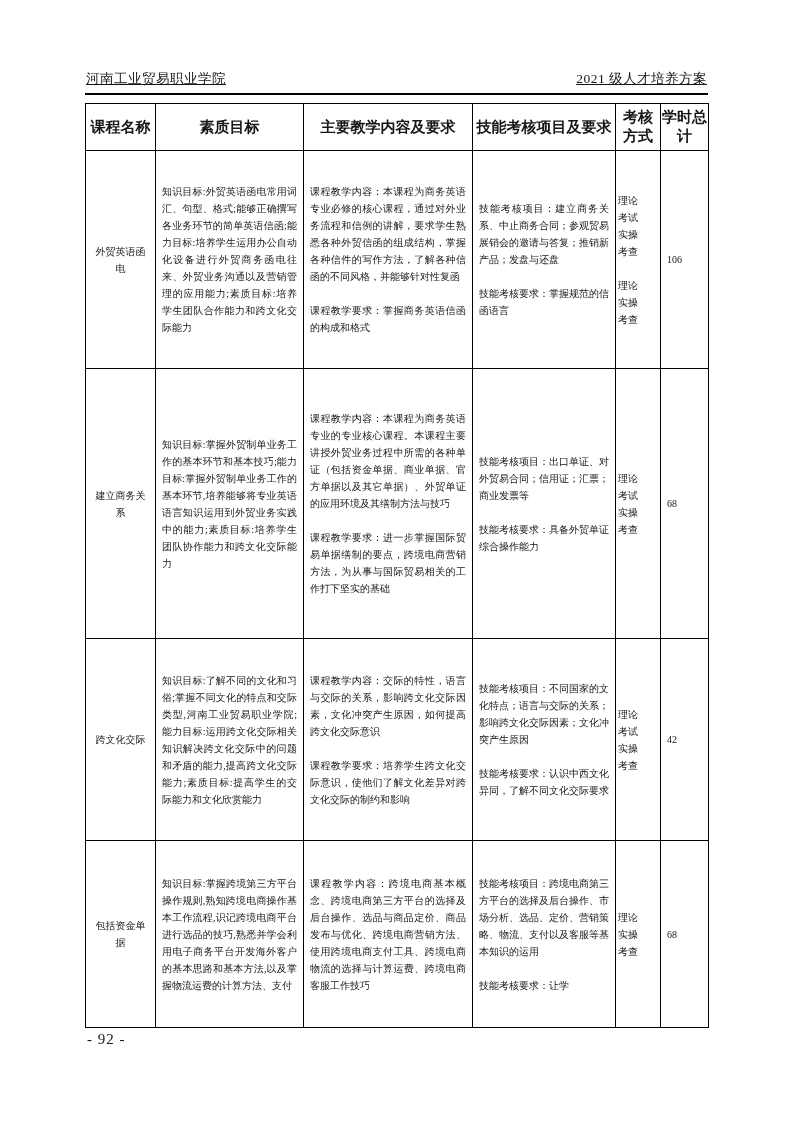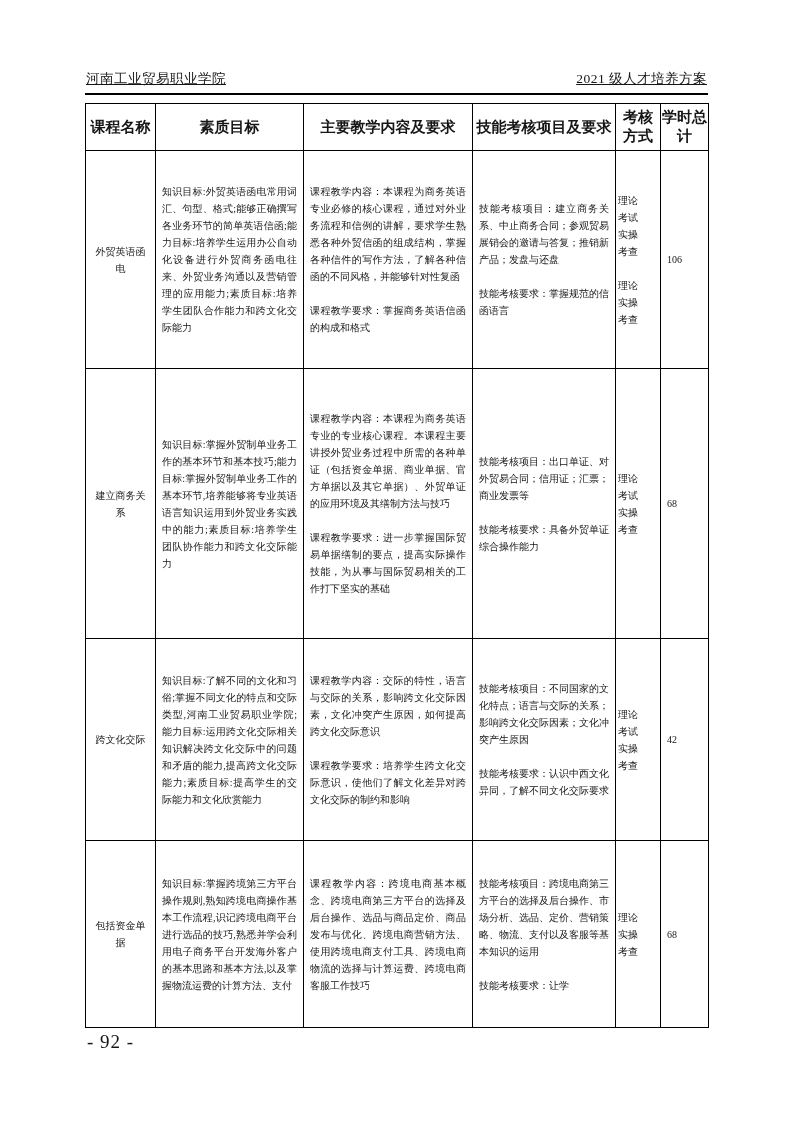--- a/index.html
+++ b/index.html
@@ -29,21 +29,21 @@
   }
   .cell-text{white-space:pre-line;text-align:justify;word-break:break-all;}
   td.name-cell .cell-text{text-align:center;}
   td.method-cell{padding:3px 2px;}
   td.method-cell .cell-text{text-align:left;word-break:keep-all;}
   td.hours-cell{text-align:center;}
   tr.row-1{height:218px;}
   tr.row-2{height:270px;}
   tr.row-3{height:202px;}
   tr.row-4{height:187px;}
-  .page-footer{position:absolute;left:87px;top:1031px;font-size:19px;letter-spacing:1px;}
+  .page-footer{position:absolute;left:87px;top:1031px;font-size:15px;letter-spacing:1px;}
 </style>
 </head>
 <body>
 
 <div class="sheet">
   <div class="content">
 
     <div class="page-header">
       <span>河南工业贸易职业学院</span>
       <span>2021 级人才培养方案</span>
@@ -103,21 +103,21 @@
         <tr class="row-2">
           <td class="name-cell">
               <div class="cell-text">建立商务关系</div>
             </td>
           <td>
               <div class="cell-text">知识目标:掌握外贸制单业务工作的基本环节和基本技巧;能力目标:掌握外贸制单业务工作的基本环节,培养能够将专业英语语言知识运用到外贸业务实践中的能力;素质目标:培养学生团队协作能力和跨文化交际能力</div>
             </td>
           <td>
               <div class="cell-text">课程教学内容：本课程为商务英语专业的专业核心课程。本课程主要讲授外贸业务过程中所需的各种单证（包括资金单据、商业单据、官方单据以及其它单据）、外贸单证的应用环境及其缮制方法与技巧
 
-课程教学要求：进一步掌握国际贸易单据缮制的要点，提高实际操作技能，为从事与国际贸易相关的工作打下坚实的基础</div>
+课程教学要求：进一步掌握国际贸易单据缮制的要点，跨境电商营销方法，为从事与国际贸易相关的工作打下坚实的基础</div>
             </td>
           <td>
               <div class="cell-text">技能考核项目：出口单证、对外贸易合同；信用证；汇票；商业发票等
 
 技能考核要求：具备外贸单证综合操作能力</div>
             </td>
           <td class="method-cell">
               <div class="cell-text">理论
 考试
 实操

